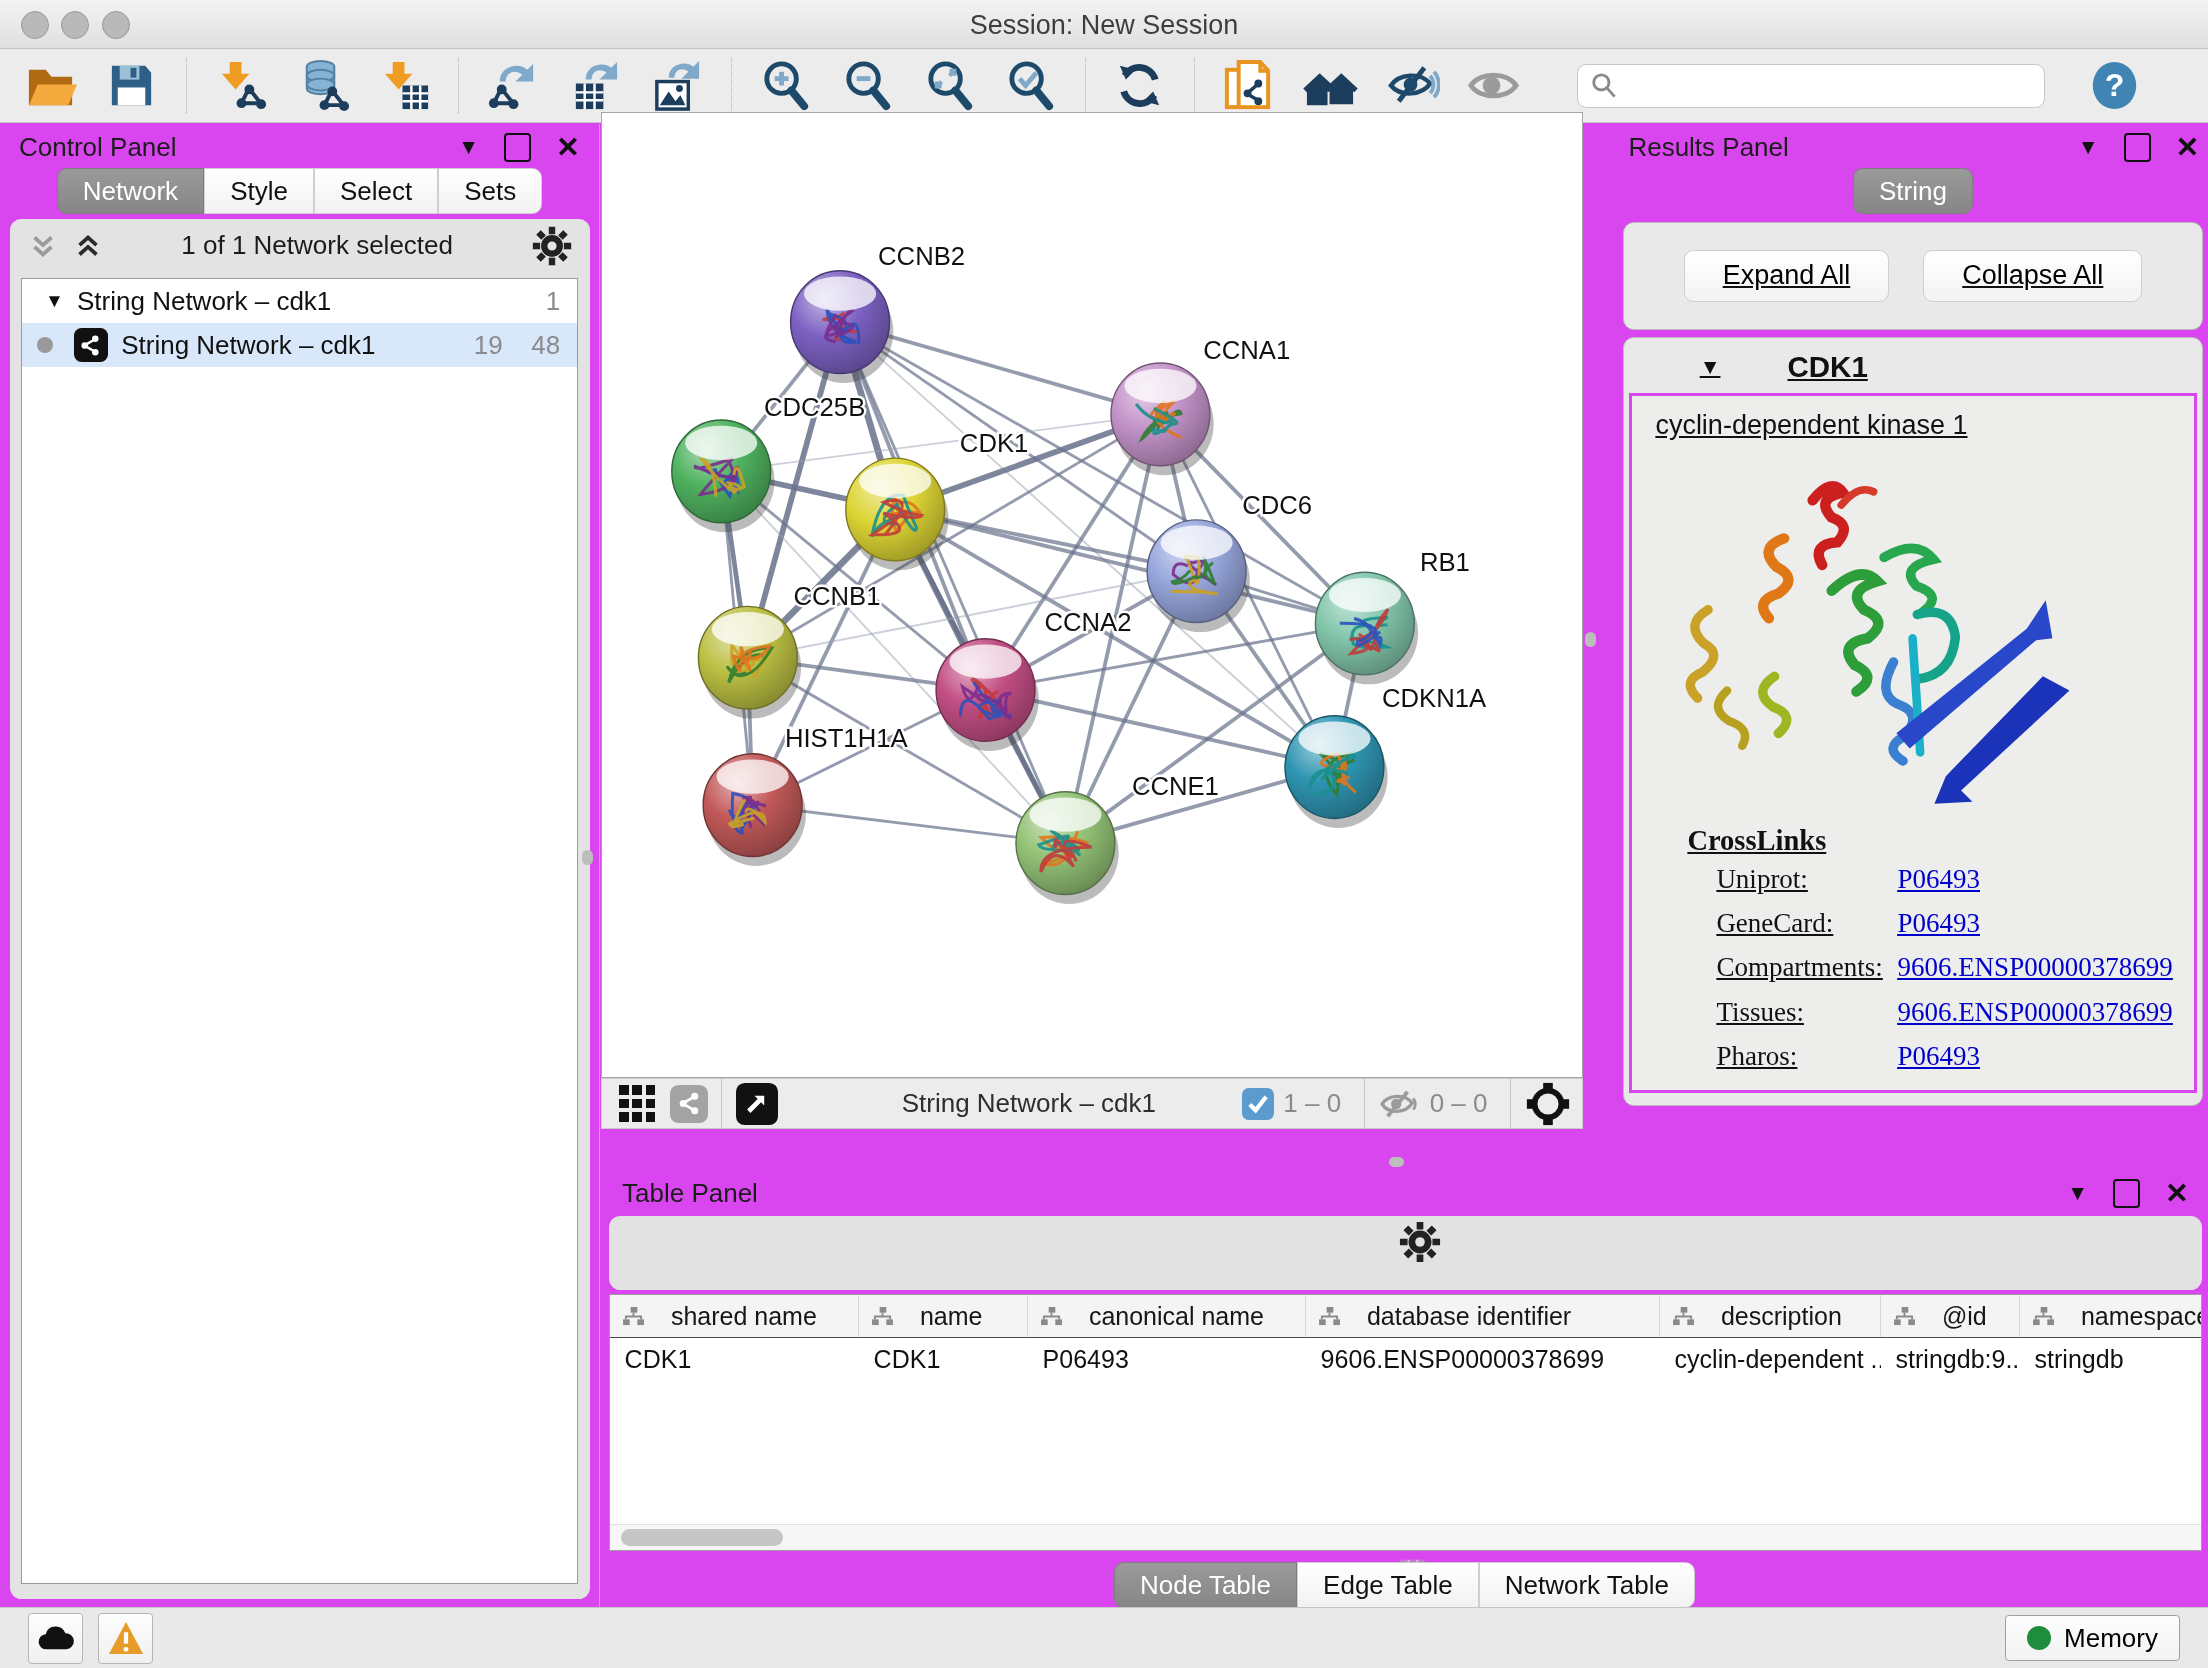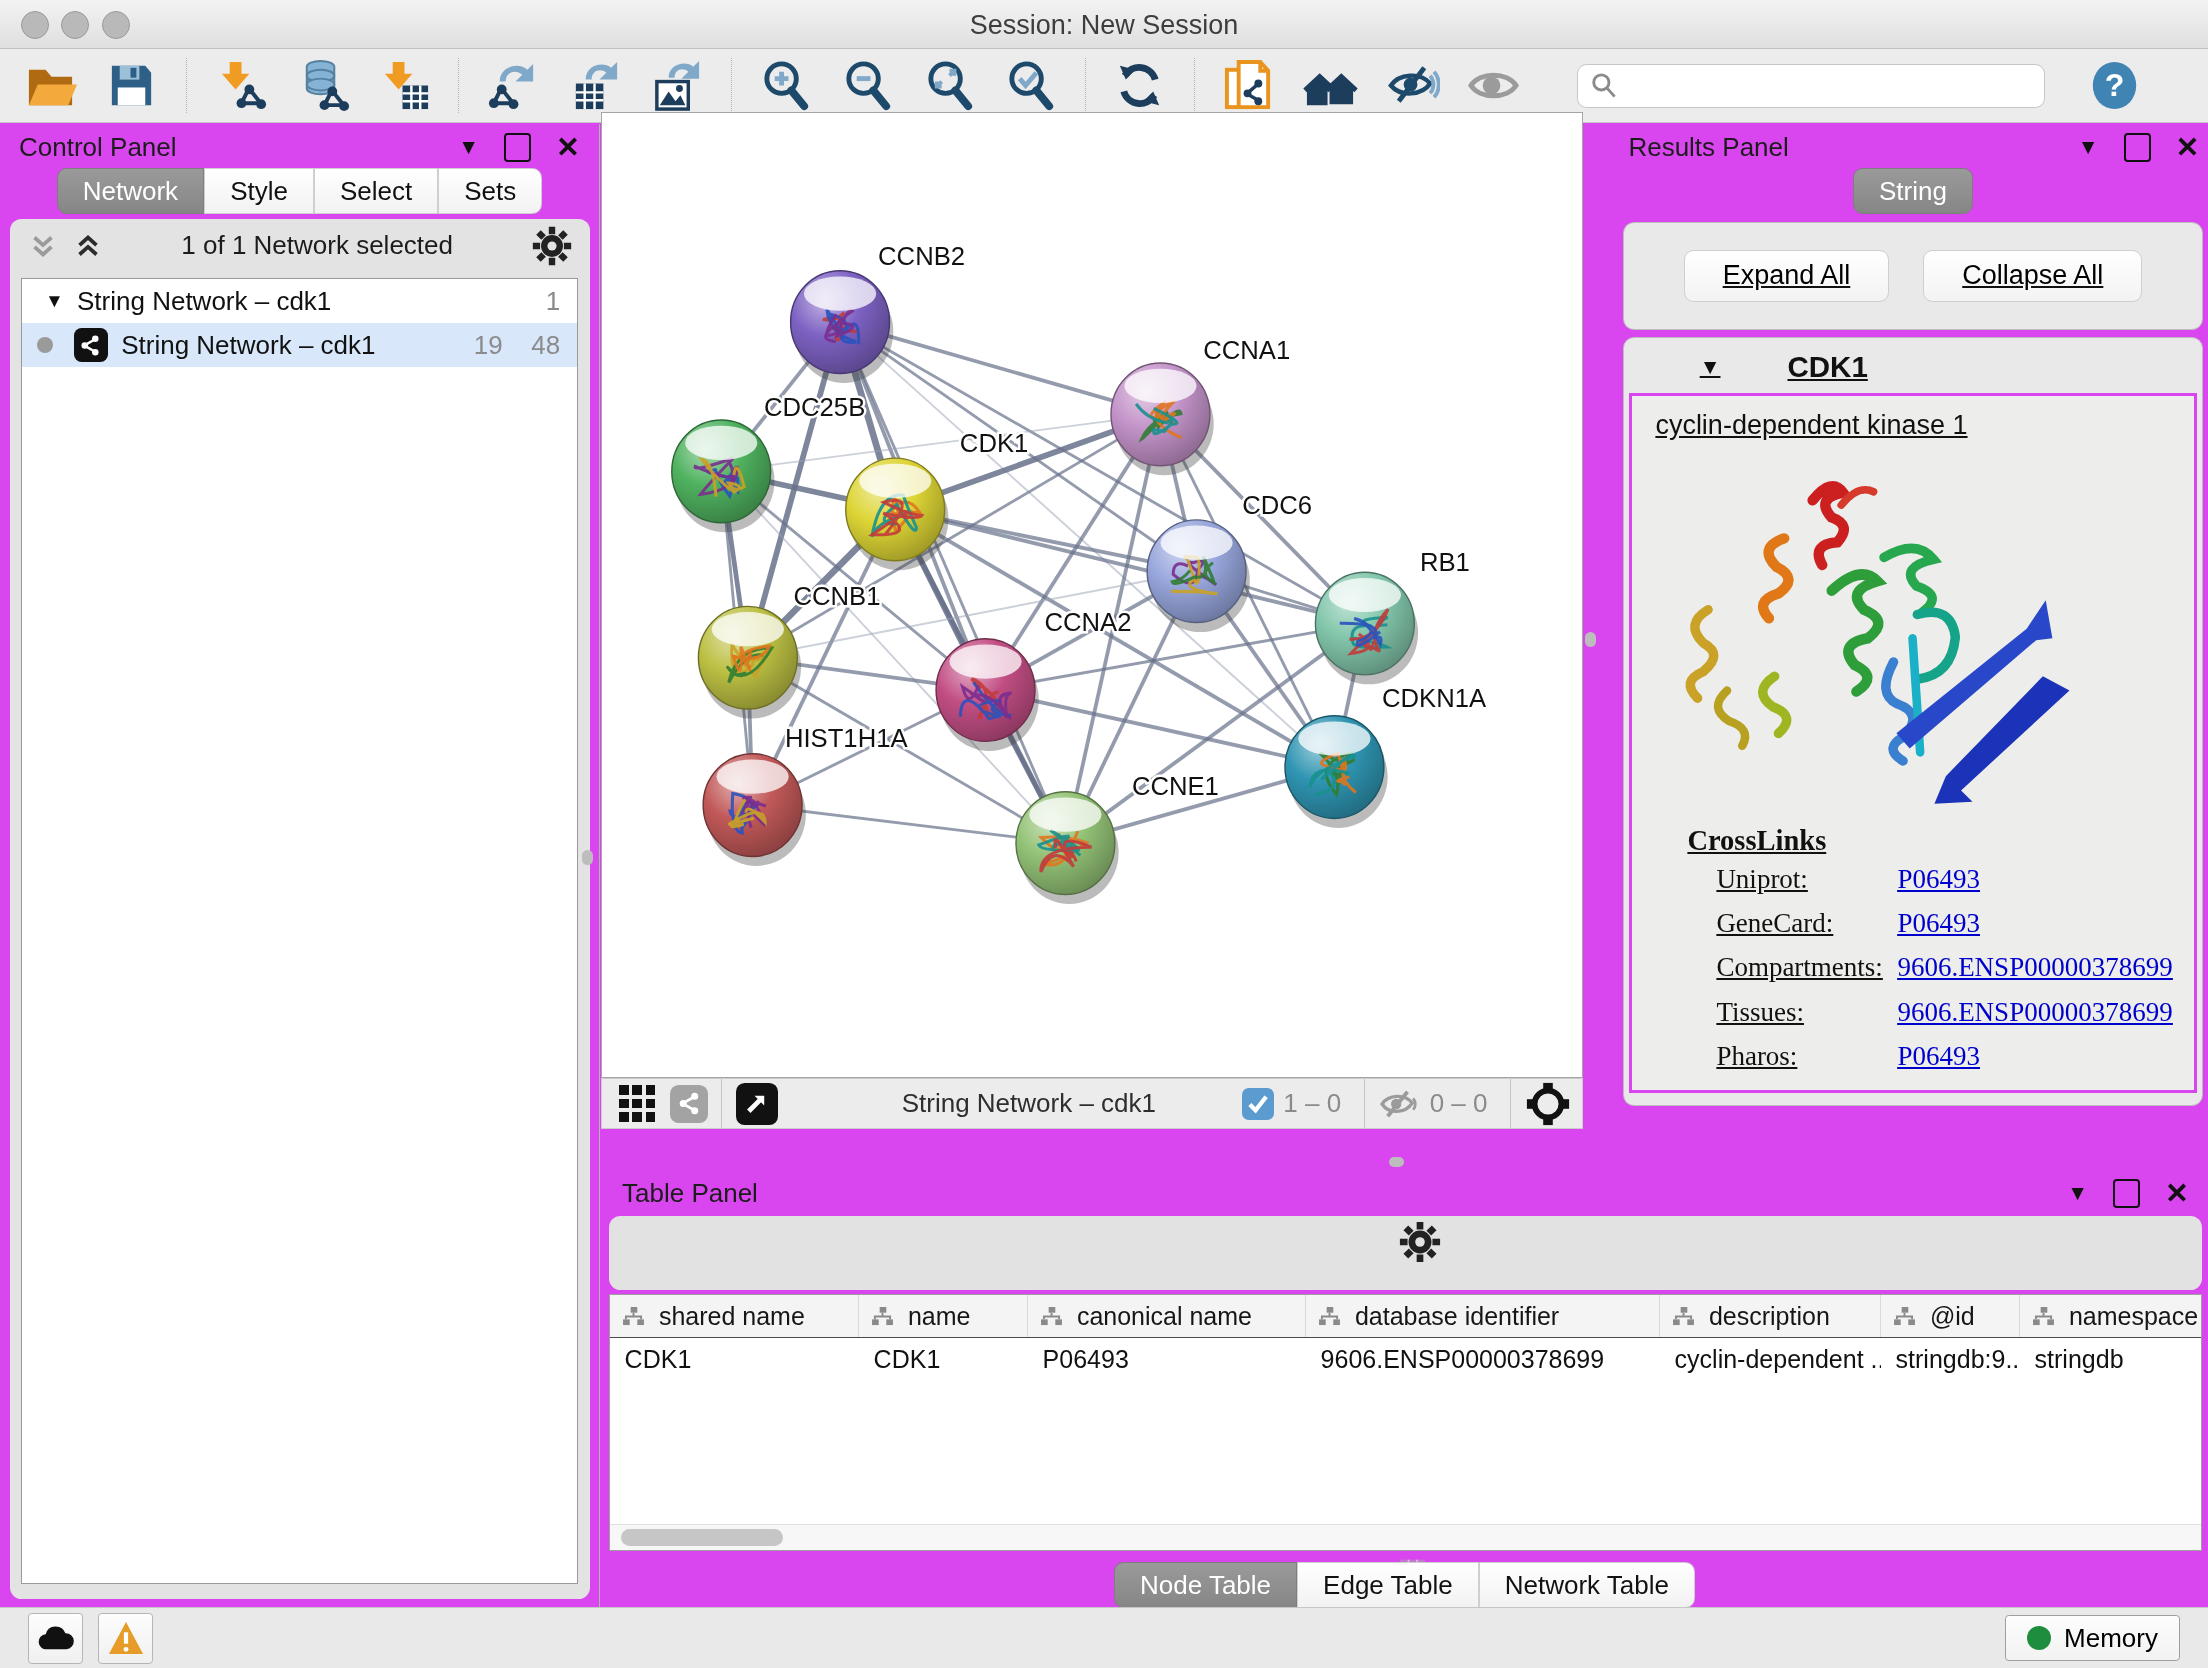--- a/index.html
+++ b/index.html
@@ -86,21 +86,21 @@
   
   .table-panel{position:absolute;left:601px;top:1170px;width:1607px;height:436px;}
   .tp-header{display:flex;align-items:center;justify-content:space-between;padding:7.6px 19px 1.9px 21px;}
   .tp-toolbar{margin:5.7px 5.7px 0 7.6px;height:74px;background:#e2e2e2;border-radius:11.4px;
     display:flex;align-items:center;gap:32px;padding-left:28.5px;flex-direction:column;}
   .tp-toolbar .tbtn{margin:0;}
   .fx{font-family:"Liberation Serif",serif;font-style:italic;font-size:34px;color:#ababab;}
   .tp-table{position:absolute;left:7.6px;right:5.7px;top:124px;height:255px;background:#fff;
     border:1px solid #9e9e9e;overflow:hidden;}
   .thead{display:flex;background:#f4f4f4;border-bottom:1.9px solid #4a4a4a;height:42px;}
-  .th{display:flex;align-items:center;gap:15px;padding-left:13.3px;box-sizing:border-box;
+  .th{display:flex;align-items:center;gap:27px;padding-left:13.3px;box-sizing:border-box;
     border-right:1px solid #d8d8d8;font-size:25px;color:#161616;flex:0 0 auto;overflow:hidden;white-space:nowrap;}
   .trow{display:flex;height:42px;}
   .td{display:flex;align-items:center;padding-left:15px;box-sizing:border-box;font-size:25px;
     flex:0 0 auto;overflow:hidden;white-space:nowrap;}
   .tp-scroll{position:absolute;left:0;right:0;bottom:0;height:25px;background:#f7f7f7;border-top:1px solid #e0e0e0;}
   .tp-thumb{position:absolute;left:11.4px;top:3.8px;width:162px;height:17px;border-radius:8.6px;background:#c6c6c6;}
   .tp-tabs{position:absolute;left:0;right:0;top:392px;display:flex;justify-content:center;}
   
   .statusbar{position:absolute;left:0;top:1607px;width:2208px;height:61px;background:#e9e9e9;
     border-top:1px solid #c6c6c6;display:flex;align-items:center;padding:0 28px;box-sizing:border-box;}

